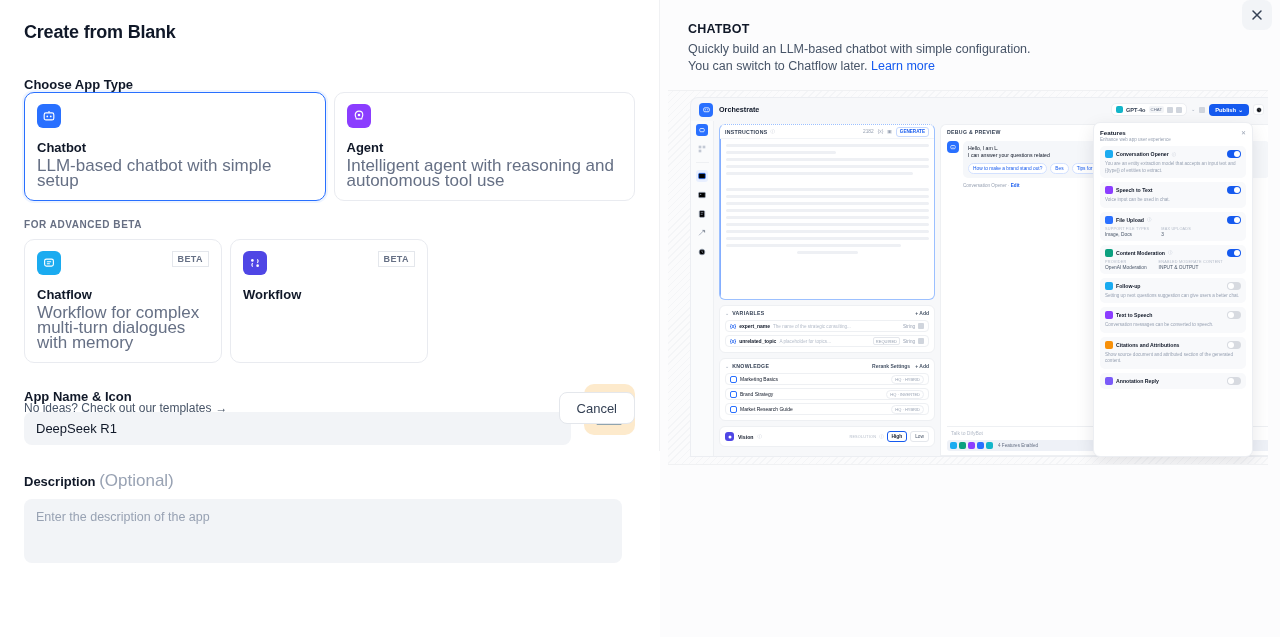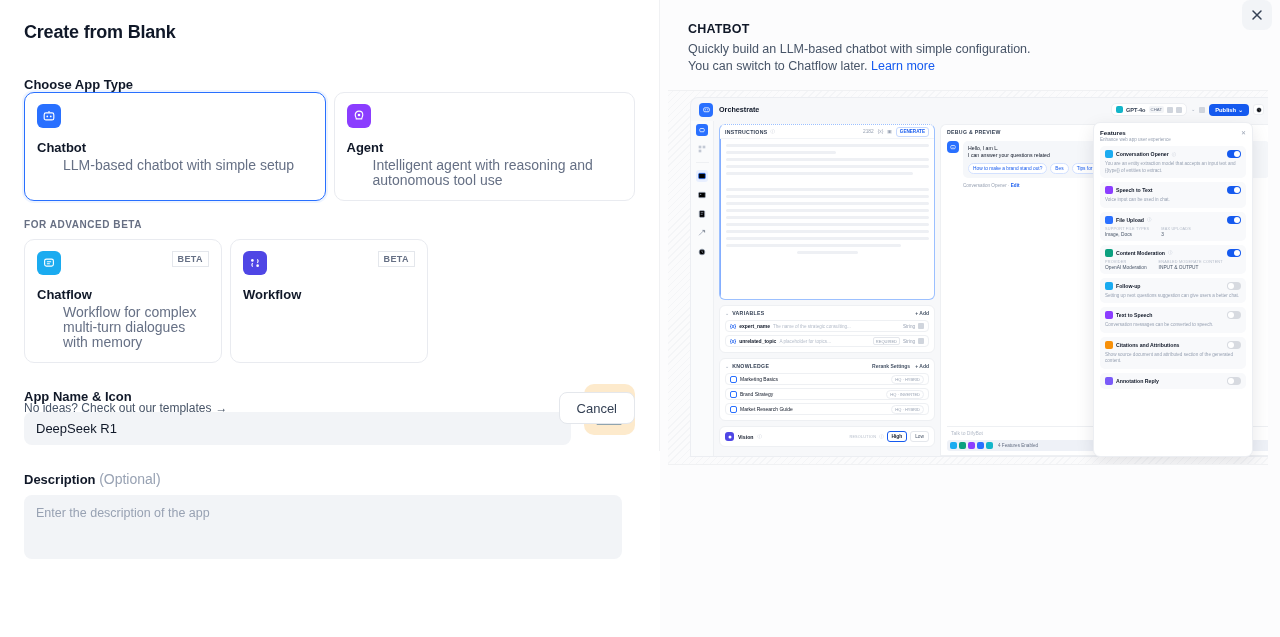--- a/index.html
+++ b/index.html
@@ -29,29 +29,29 @@
   }
   .card.sel { border: 1.5px solid #2970ff; box-shadow: 0 0 0 2px rgba(41,112,255,.08); }
   .card.adv { min-height: 94px; }
   .adv-row .card { flex: 0 0 198px; }
   .card-icon {
     width: 24px; height: 24px; border-radius: 6px; display: flex;
     align-items: center; justify-content: center; margin-bottom: 12px;
   }
   .card-icon svg { display: block; }
   .card-title { font-size: 13px; font-weight: 700; color: #101828; margin-bottom: 3px; }
-  .card-desc { font-size: 14px; line-height: 15px; color: #667085; margin-left: 26px; }
+  .card-desc { font-size: 17px; line-height: 15px; color: #667085; }
   .beta {
     position: absolute; top: 11px; right: 12px; font-size: 9px; font-weight: 600;
     letter-spacing: .4px; color: #667085; border: 1px solid #e4e7ec;
     border-radius: 0; padding: 2px 5px; background: #fff;
   }
 
   .field-label { font-size: 13px; font-weight: 700; color: #101828; margin: 26px 0 8px 0; }
-  .field-label .opt { font-weight: 400; color: #98a2b3; font-size: 14px; }
+  .field-label .opt { font-weight: 400; color: #98a2b3; font-size: 17px; }
   .name-row { display: flex; align-items: flex-start; gap: 13px; }
   .name-input {
     flex: 1; height: 33px; background: #f2f4f7; border: 1px solid transparent;
     border-radius: 8px; padding: 0 11px; font-size: 13px; color: #101828;
     font-family: "Liberation Sans", sans-serif; outline: none;
   }
   .app-avatar {
     width: 51px; height: 51px; border-radius: 10px; background: #fdeacc;
     display: flex; align-items: center; justify-content: center; font-size: 29px;
     margin-top: -28px; cursor: pointer; line-height: 1;

